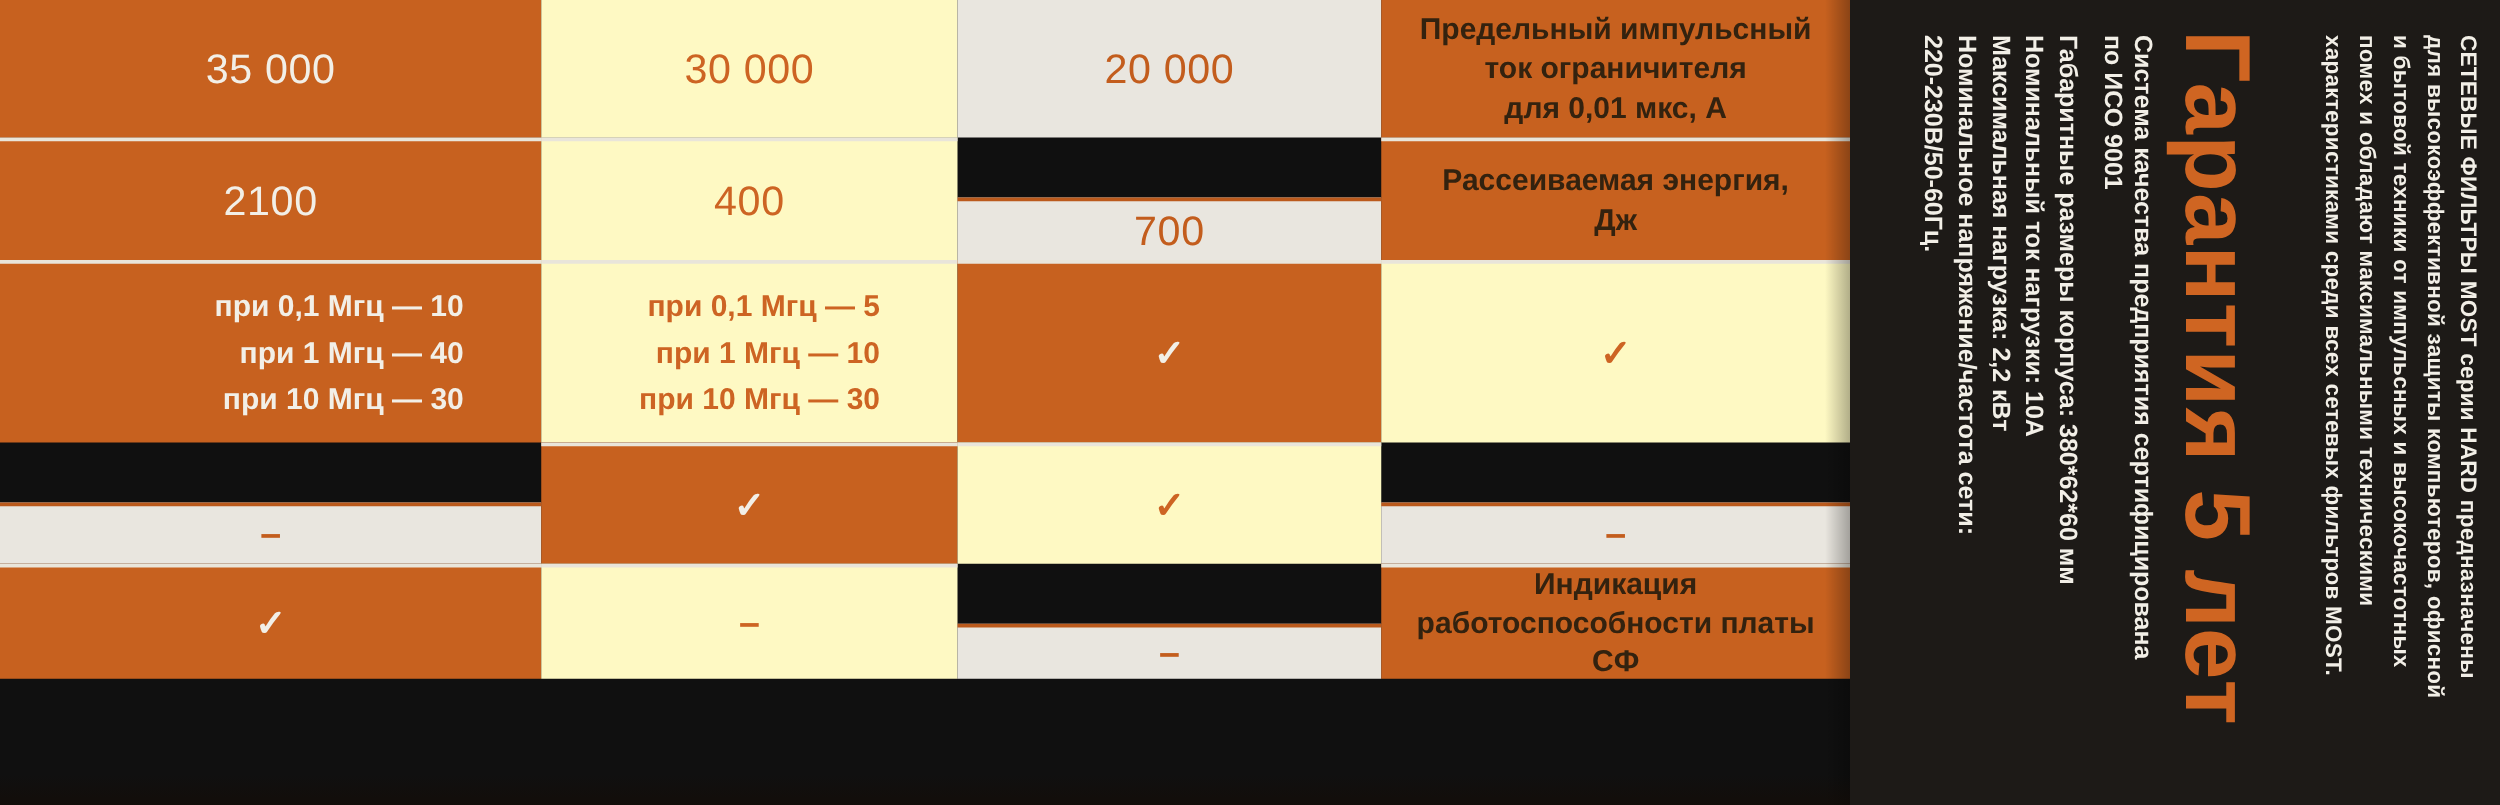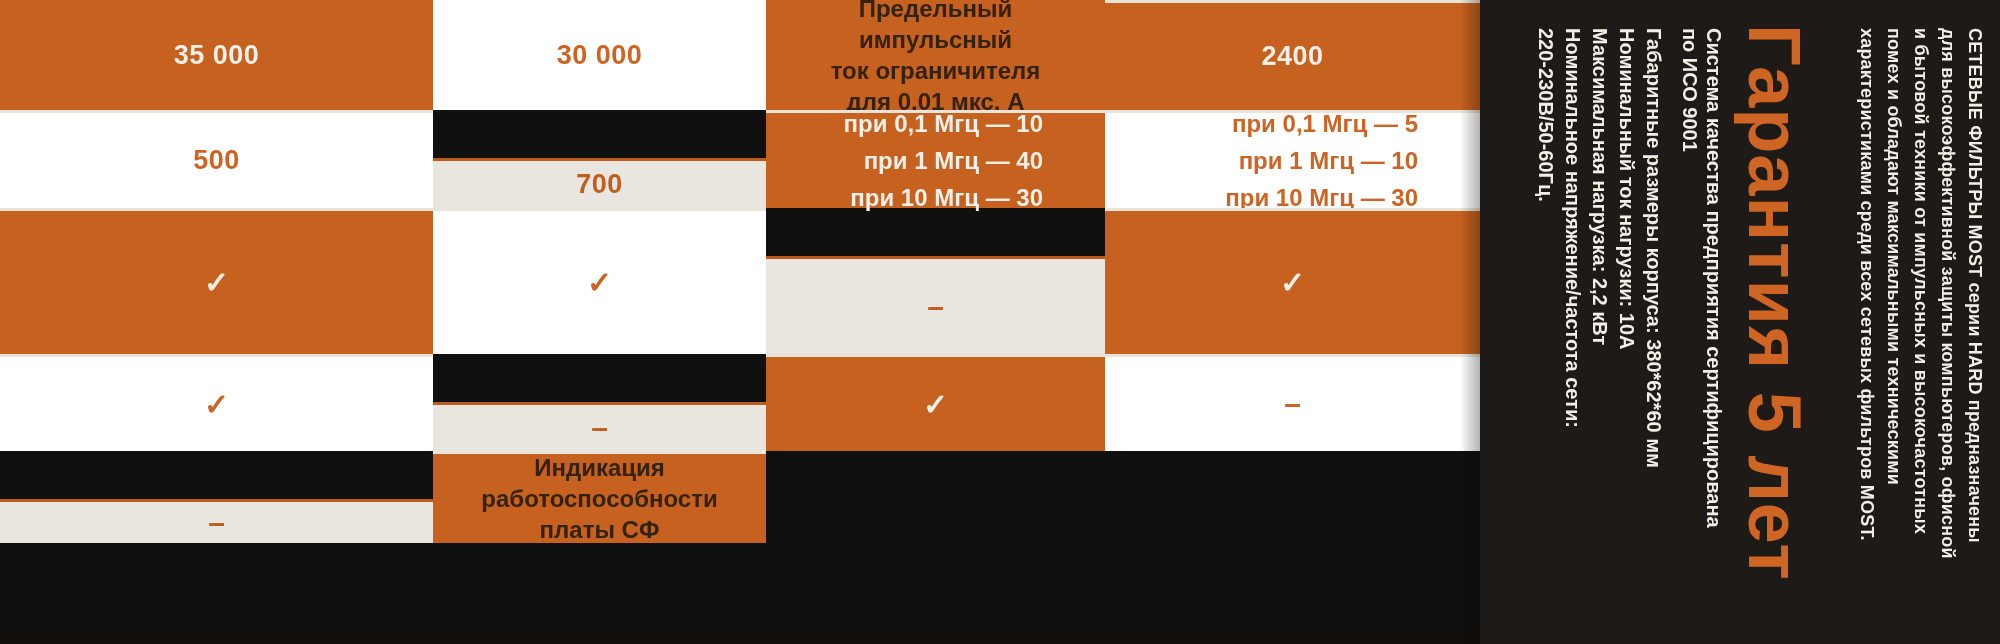--- a/index.html
+++ b/index.html
@@ -4,26 +4,26 @@
 <style>
   html,body{margin:0;padding:0;background:#101010;}
   .box{position:relative;width:2000px;height:644px;overflow:hidden;
        font-family:"Liberation Sans", sans-serif;}
   
   .spec-table{position:absolute;left:0;top:0;width:1480px;height:644px;display:grid;
     grid-template-columns:433px 333px 339px 375px;
     grid-template-rows:110px 98px 146px 97px 92px 101px;}
   .cell{display:flex;align-items:center;justify-content:center;box-sizing:border-box;}
   .c-orange{background:#c7611f;color:#f2efe7;}
-  .c-black{background:#ffffff;color:#cd6423;}
+  .c-black{background:#fef9c3;color:#cd6423;}
   .c-white{background:#e9e6df;color:#c35d1d;}
   .c-label{background:#c7611f;color:#33220f;}
   .bt-w{border-top:3px solid #e9e5da;}
   .bt-o{border-top:3px solid #bb5a1c;margin-top:48px;}
-  .num{font-size:27px;font-weight:700;letter-spacing:.5px;text-align:right;}
+  .num{font-size:33px;font-weight:400;letter-spacing:.5px;text-align:right;}
   .freq{font-size:24px;font-weight:700;justify-content:flex-end;text-align:right;
         padding-right:62px;white-space:pre-line;line-height:1.55;}
   .mark{font-size:30px;font-weight:700;}
   .lbl{font-size:24px;font-weight:700;text-align:center;white-space:pre-line;
        line-height:1.3;padding:0 22px;}
   
   .side-panel{position:absolute;left:1480px;top:0;width:520px;height:644px;background:#1d1a17;}
   .v-text{position:absolute;top:28px;writing-mode:vertical-rl;color:#f2efe7;font-weight:700;}
   .v-specs{left:50px;width:137px;font-size:20px;line-height:27px;}
   .v-cert{left:198px;width:48px;font-size:20px;line-height:24px;}
@@ -37,27 +37,30 @@
 </style>
 </head>
 <body>
 
 <div class="box">
 
   <div class="spec-table">
 
     <div class="cell c-orange num">35 000</div>
     <div class="cell c-black num">30 000</div>
+    <div class="cell c-white num">20 000</div>
     <div class="cell c-label lbl">Предельный импульсный
 ток ограничителя
 для 0,01 мкс, А</div>
 
-    <div class="cell c-orange num bt-w">2400</div>
-    <div class="cell c-black num bt-w">500</div>
+    <div class="cell c-orange num bt-w">2100</div>
+    <div class="cell c-black num bt-w">400</div>
     <div class="cell c-white num bt-o">700</div>
+    <div class="cell c-label lbl bt-w">Рассеиваемая энергия,
+Дж</div>
 
     <div class="cell c-orange freq bt-w">при 0,1 Мгц — 10
 при 1 Мгц — 40
 при 10 Мгц — 30</div>
     <div class="cell c-black freq bt-w">при 0,1 Мгц — 5
 при 1 Мгц — 10
 при 10 Мгц — 30</div>
 
     <div class="cell c-orange mark bt-w">✓</div>
     <div class="cell c-black mark bt-w">✓</div>

